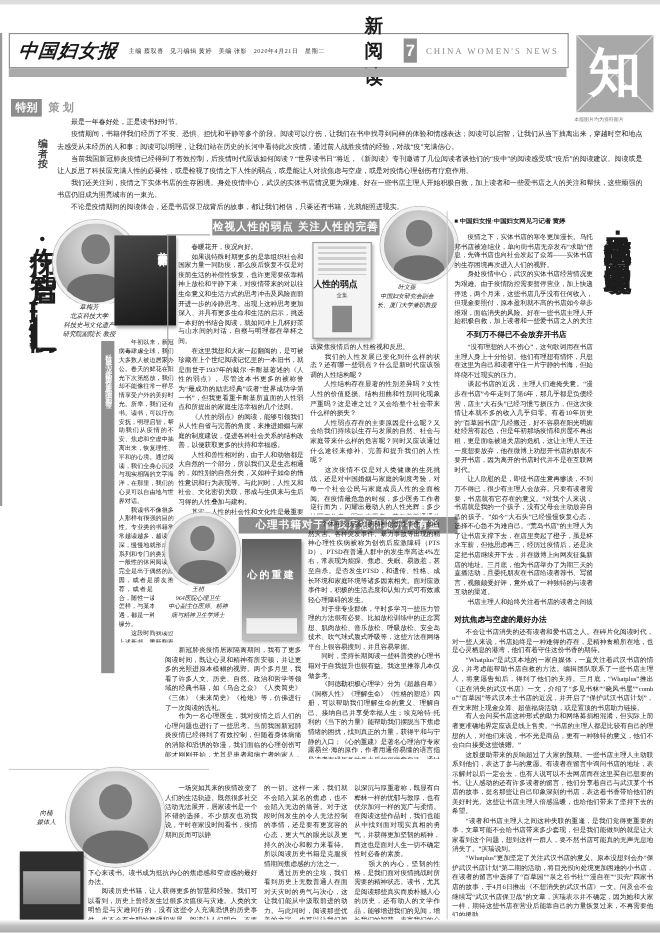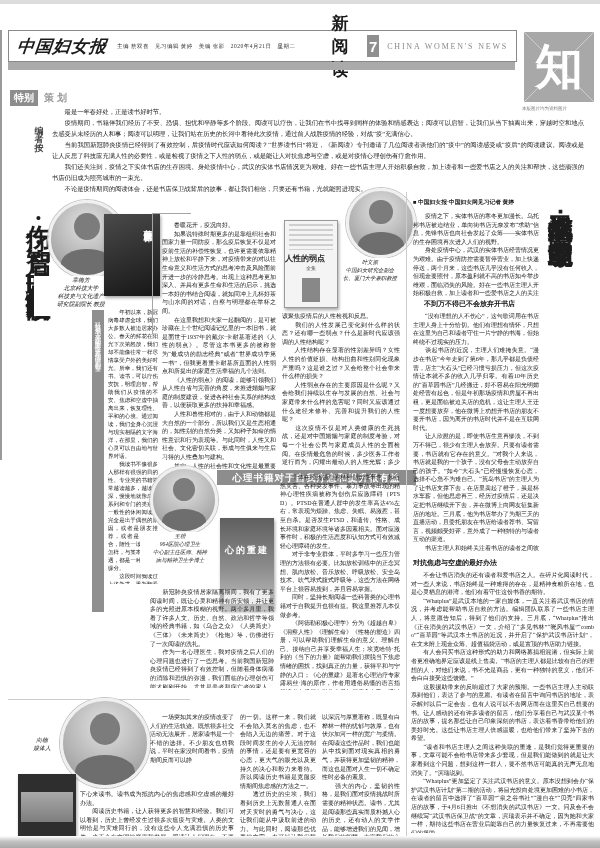--- a/index.html
+++ b/index.html
@@ -129,20 +129,21 @@
 研究院副院长 教授</div>
   <div class="book book1" style="left:104px;top:214px;width:56px;height:82px;">
     <div class="t">美丽新世界</div>
   </div>
   <div class="strip" style="left:92px;top:310px;width:12px;height:296px;">科技发展与人文关怀的重要性并重在阅读中愈加彰显</div>
   <div class="bt" style="left:108px;top:308px;width:50px;height:276px;font-size:5.5px;line-height:8px;">　　年初以来，新冠病毒肆虐全球，我们大多数人被迫居家办公。春天的鲜花在阳光下次第怒放，我们却不能像往常一样尽情享受户外的美好时光。所幸，我们还有书。读书，可以疗伤安抚，明理启智，帮助我们从疫情的不安、焦虑和空虚中抽离出来，恢复理性、平和的心境。通过阅读，我们全身心沉浸与现实相隔的文字海洋，在那里，我们的心灵可以自由地与世界对话。
 　　我读书不像很多人那样有很强的目的性。专业类的书籍常常越读越多，越读越深，慢慢地就形成了系列和专门的类别。一般性的休闲阅读则完全是出于偶然的原因，或者是朋友推荐，或者是机缘巧合，随性一读。不管怎样，与某本书的相遇，都是一种难得的缘分。
 　　这段时间我读过上述新书，重新翻看了十余本旧书，既有西方科学史之父萨顿的《科学史导论》，也有介绍环境学派的名作经典。阅读让我再一次深切感受到，科技发展的同时，人文关怀不可或缺。科学技术能够战胜病毒，而人文之光则抚慰人心，给了博爱、尊严和力量，有着一个共同的文化与人文之光。疫情过后的我们这个时代，国家强有力量，科技发展与人文关怀并重，在阅读中汲取智慧，方能更好地走向未来。</div>
 
   <div class="lbracket" style="left:152px;top:213px;width:38px;height:120px;"></div>
+  <div class="secbar" style="left:193px;top:199px;width:152px;">检视人性的弱点 关注人性的完善</div>
   <div class="photo" style="left:346px;top:188px;width:64px;height:64px;">
     <div class="head"></div>
     <div class="shoulders"></div>
   </div>
   <div class="cap" style="left:336px;top:258px;width:68px;height:36px;font-size:5.4px;">叶文振
 中国妇女研究会副会
 长、厦门大学兼职教授</div>
   <div class="bt" style="left:162px;top:221px;width:114px;height:248px;">　　春暖花开，疫况向好。
 　　如果说特殊时期更多的是靠组织社会和国家力量一同防疫，那么疫后恢复不仅是对疫前生活的补偿性恢复，也许更需要依靠精神上放松和平静下来，对疫情带来的对以往生命意义和生活方式的思考冲击及风险面前开进一步的冷静思考。出现上这种思考更加深入、并具有更多生命和生活的启示，挑选一本好的书结合阅读，就如同冲上几杯好茶与山水间的对话，自察与明理都在举杯之间。
 　　在这里我想和大家一起翻阅的，是可被珍藏在上个世纪阅读记忆里的一本旧书，就是面世于1937年的戴尔·卡耐基著述的《人性的弱点》。尽管这本书更多的被称誉为“最成功的励志经典”或者“世界成功学第一书”，但我更看重卡耐基所直面的人性弱点和所提出的家庭生活幸福的几个法则。
@@ -164,21 +165,21 @@
 
   <div class="secbar" style="left:217px;top:470px;width:199px;">心理书籍对于自我疗愈和提升很有益</div>
   <div class="photo" style="left:150px;top:466px;width:62px;height:62px;">
     <div class="head"></div>
     <div class="shoulders"></div>
   </div>
   <div class="cap" style="left:140px;top:532px;width:80px;height:42px;font-size:5.4px;">王枬
 964医院心理卫生
 中心副主任医师、精神
 病与精神卫生学博士</div>
-  <div class="book book3" style="left:220px;top:490px;width:54px;height:92px;margin-top:28px;">
+  <div class="book book3" style="left:220px;top:490px;width:54px;height:92px;">
     <div class="t">心的重建</div>
     <div class="pic"></div>
   </div>
   <div class="bt" style="left:280px;top:473px;width:120px;height:217px;">　　个体在经历强烈的精神创伤性事件，如自然灾害、各种突发事件、暴力事故等出现的精神心理性疾病被称为创伤后应激障碍（PTSD）。PTSD在普通人群中的发生率高达4%左右，常表现为烦躁、焦虑、失眠、易激惹，甚至自杀。是否发生PTSD，和遗传、性格、成长环境和家庭环境等诸多因素相关。面对应激事件时，积极的生活态度和认知方式可有效减轻心理障碍的发生。
 　　对于非专业群体，平时多学习一些压力管理的方法很有必要。比如放松训练中的正念冥想、肌肉放松、音乐放松、呼吸放松、安全岛技术、吹气球式腹式呼吸等，这些方法在网络平台上很容易搜到，并且容易掌握。
 　　同时，坚持长期阅读一些科普类的心理书籍对于自我提升也很有益。我这里推荐几本仅做参考。
 　　《阿德勒积极心理学》分为《超越自卑》《洞察人性》《理解生命》《性格的塑造》四册，可以帮助我们理解生命的意义、理解自己、接纳自己并享受幸福人生；埃克哈特·托利的《当下的力量》能帮助我们摆脱当下焦虑情绪的困扰，找到真正的力量，获得平和与宁静的入口；《心的重建》是著名心理治疗专家露易丝·海的原作，作者用通俗易懂的语言指导读者在经历各种失去后如何疗愈自己，通过分享真实精彩的故事教给大家自我肯定的力量和战胜的思维方式。
 　　不要忘了，如果自救不能摆脱内心痛苦，一定要向专业人士进行求助。</div>
   <div class="bt" style="left:150px;top:588px;width:124px;height:100px;">　　新冠肺炎疫情居家隔离期间，我有了更多阅读时间，既让心灵和精神有所安顿，并让更多的光照进原本模糊的视野。两个多月里，我看了许多人文、历史、自然、政治和哲学等领域的经典书籍，如《乌合之众》《人类简史》《三体》《未来简史》《枪炮》等，仿佛进行了一次阅读的洗礼。
 　　作为一名心理医生，我对疫情之后人们的心理问题也进行了一些思考。当前我国新冠肺炎疫情已经得到了有效控制，但随着身体病痛的消除和恐惧的弥漫，我们面临的心理创伤可能才刚刚开始，尤其是患者和病亡者的家人，他们能否慢慢走出失亲的阴影回归正常的生活？灾难中承受的心理压力不再被集体的情绪掩盖时，他们能否扛得过来？</div>

